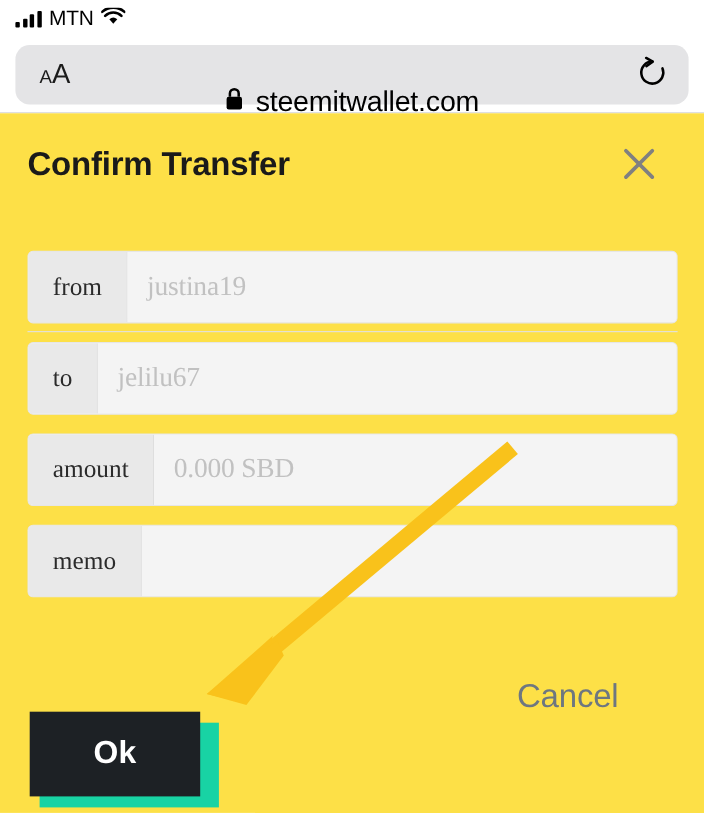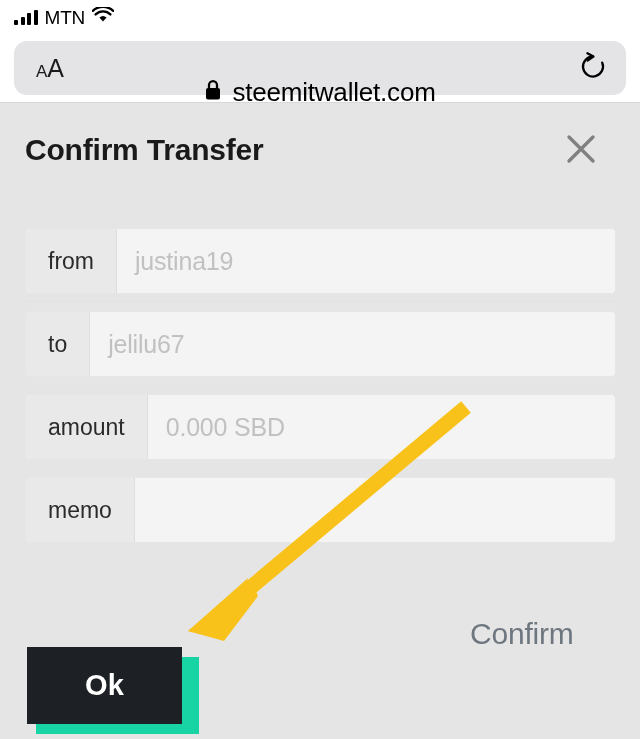--- a/index.html
+++ b/index.html
@@ -156,21 +156,21 @@
     transform: translateY(-50%);
   }
 
   
   .modal {
     position: absolute;
     top: 103px;
     left: 0;
     width: 640px;
     bottom: 0;
-    background: #e5e5e5;
+    background: #fde047;
   }
   .modal-header {
     position: relative;
     height: 88px;
   }
   .modal-title {
     position: absolute;
     left: 25px;
     top: 30px;
     font-size: 30px;
@@ -194,20 +194,21 @@
     height: 1px;
     background: #e2e2e2;
   }
 
   
   .fields {
     position: absolute;
     left: 25px;
     top: 125px;
     width: 591px;
+    font-family: Liberation Serif, serif;
   }
   .field {
     display: flex;
     align-items: stretch;
     height: 66px;
     margin-bottom: 17px;
     background: #f4f4f4;
     border: 1px solid #e6e6e6;
     border-radius: 5px;
     box-sizing: border-box;
@@ -377,21 +378,21 @@
         <div class="field-label">memo</div>
         <div class="field-input"></div>
       </div>
     </div>
 
   <div class="footer">
     <div class="ok-wrap">
       <div class="ok-shadow"></div>
       <button class="ok-button">Ok</button>
     </div>
-    <button class="cancel-button">Confirm</button>
+    <button class="cancel-button">Cancel</button>
   </div>
 
 </div>
 
 <svg class="annotation" viewBox="0 0 640 739">
   <path d="M466 407 L238 598" stroke="#f9c21b" stroke-width="15" stroke-linecap="butt" fill="none"></path>
   <path d="M188 631 L248 578 L238 619 L222 639 Z" fill="#f9c21b"></path>
   <path d="M188 631 L252 582 L258 596 L224 641 Z" fill="#f9c21b"></path>
 </svg>
 

